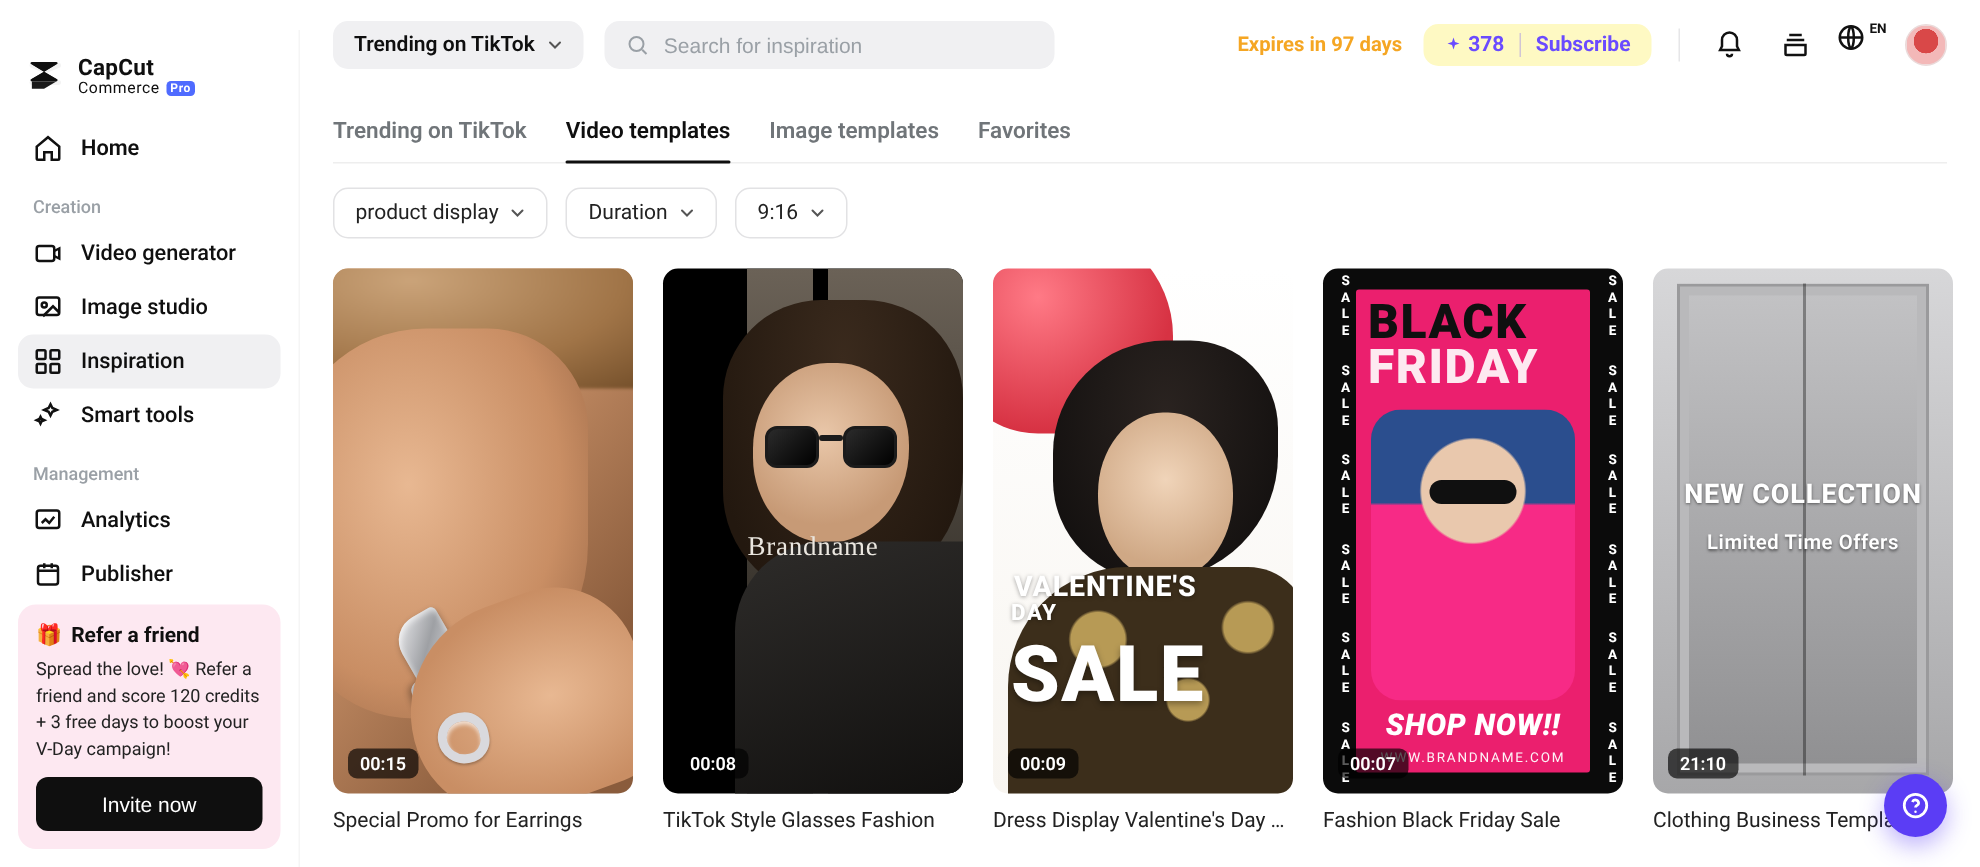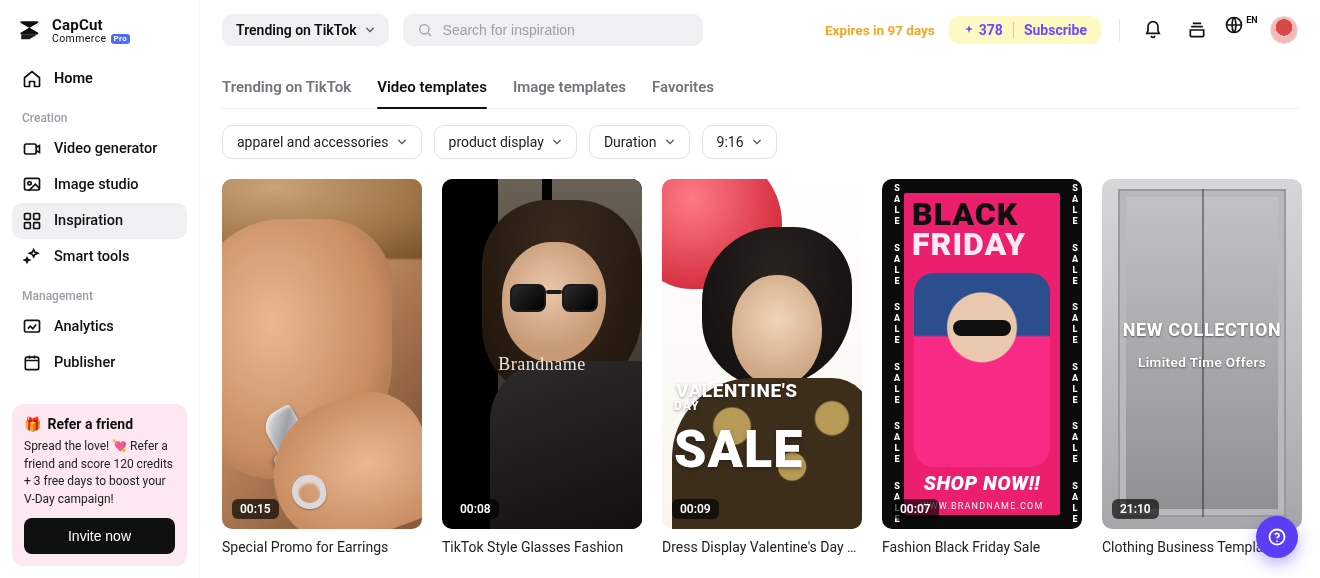--- a/index.html
+++ b/index.html
@@ -1,20 +1,20 @@
 <!DOCTYPE html>
 <html><head>
 <meta charset="utf-8">
 <style>
   * { box-sizing: border-box; margin: 0; padding: 0; }
   body { font-family: -apple-system, BlinkMacSystemFont, "Segoe UI", Roboto, "Helvetica Neue", Arial, sans-serif; background:#fff; color:#0f0f0f; width:1320px; height:578px; overflow:hidden; font-size:14px; }
   .app { display:flex; width:100%; height:100%; }
 
   
-  .sidebar { width:200px; flex:0 0 200px; border-right:1px solid rgba(0,0,0,0.04); padding:14px 12px 12px; display:flex; flex-direction:column; }
+  .sidebar { width:200px; flex:0 0 200px; border-right:1px solid rgba(0,0,0,0.04); padding:14px 12px 12px; display:flex; flex-direction:column;margin-top:20px; }
   .logo { display:flex; align-items:center; gap:8px; padding:4px 6px 16px; }
   .logo-mark { width:26px; height:26px; display:flex; align-items:center; justify-content:center; }
   .logo-text { display:flex; flex-direction:column; line-height:1; }
   .logo-top { font-weight:700; font-size:15px; letter-spacing:0.2px; }
   .logo-bottom { font-size:10.5px; letter-spacing:0.4px; display:flex; align-items:center; gap:4px; margin-top:1px; }
   .pro-badge { background:#4f6bff; color:#fff; font-size:8px; font-weight:700; padding:1px 3px; border-radius:3px; }
   .nav-item { display:flex; align-items:center; gap:12px; padding:8px 10px; border-radius:10px; cursor:pointer; font-weight:600; color:#0f0f0f; font-size:14.5px; }
   .nav-item.secondary { font-weight:500; }
   .nav-item .ic { width:20px; height:20px; display:flex; align-items:center; justify-content:center; color:#111; }
   .nav-item.active { background:#f0f0f2; }
@@ -83,21 +83,21 @@
   .jacket { position:absolute; left:24%; right:-10%; bottom:-10%; height:58%; background:linear-gradient(160deg,#2e2c2a,#0c0b0a); border-radius:60px 20px 0 0; }
   .brandname { position:absolute; width:100%; top:50%; text-align:center; color:#eae6df; font-family:Georgia,"Times New Roman",serif; font-size:18px; letter-spacing:0.5px; }
 
   
   .thumb3 { background:linear-gradient(180deg,#fff 0%, #f8f5f0 100%); }
   .balloon { position:absolute; left:-30px; top:-30px; width:150px; height:140px; background:radial-gradient(circle at 40% 35%, #ff7a86 0%, #d73243 70%); border-radius:75px 75px 60px 60px; }
   .model3hair { position:absolute; right:10px; top:48px; width:150px; height:160px; background:radial-gradient(ellipse at 50% 30%, #2a2320 0%, #141110 80%); border-radius:90px 70px 100px 80px; }
   .model3face { position:absolute; right:40px; top:96px; width:90px; height:112px; background:radial-gradient(circle at 50% 40%, #f0d4b9 0%, #cfa885 70%); border-radius:50% 50% 52% 52%; }
   .dress3 { position:absolute; left:10px; right:-10px; bottom:-10px; height:46%; background:radial-gradient(circle at 30% 30%, #b79a55 0 10%, transparent 11%), radial-gradient(circle at 60% 55%, #b79a55 0 9%, transparent 10%), radial-gradient(circle at 80% 25%, #b79a55 0 8%, transparent 9%), #3c2e1b; border-radius:80px 40px 0 0; }
   .vd-line1 { position:absolute; left:14px; top:200px; color:#fff; font-weight:800; font-size:19px; letter-spacing:0.6px; text-shadow:0 1px 3px rgba(0,0,0,0.35); }
-  .vd-line2 { position:absolute; left:12px; top:220px; color:#fff; font-weight:800; font-size:12px; letter-spacing:1px; text-shadow:0 1px 3px rgba(0,0,0,0.35); }
+  .vd-line2 { position:absolute; left:12px; top:220px; color:#fff; font-weight:800; font-size:15px; letter-spacing:1px; text-shadow:0 1px 3px rgba(0,0,0,0.35); }
   .vd-sale  { position:absolute; left:12px; top:240px; color:#fff; font-weight:900; font-size:52px; letter-spacing:1px; text-shadow:0 2px 4px rgba(0,0,0,0.35); }
 
   
   .thumb4 { background:#0b0b0b; }
   .sale-col { position:absolute; top:0; bottom:0; width:18px; color:#fff; font-size:9px; font-weight:800; letter-spacing:1px; writing-mode:vertical-rl; text-orientation:upright; display:flex; justify-content:space-between; padding:4px 0; }
   .sale-col.left { left:2px; }
   .sale-col.right { right:2px; }
   .bf-inner { position:absolute; left:22px; right:22px; top:14px; bottom:14px; background:#eb1f6e; border-radius:2px; overflow:hidden; }
   .bf-miss { position:absolute; left:0; right:0; top:-10px; text-align:center; color:#fff; font-size:10px; font-weight:700; letter-spacing:1px; }
   .bf-black { color:#101010; font-weight:900; font-size:32px; line-height:0.95; letter-spacing:1px; padding:6px 8px 0; text-align:left; }
@@ -302,28 +302,20 @@
     </div>
 
     <nav class="tabs">
       <div class="tab">Trending on TikTok</div>
       <div class="tab active">Video templates</div>
       <div class="tab">Image templates</div>
       <div class="tab">Favorites</div>
     </nav>
 
     <div class="filters">
-      <div class="filter-pill">
-        <span>apparel and accessories</span>
-        <span class="chev">
-            <svg viewBox="0 0 12 12" width="10" height="10">
-              <path d="m2 4 4 4 4-4" fill="none" stroke="#555" stroke-width="1.6" stroke-linecap="round"></path>
-            </svg>
-          </span>
-      </div>
       <div class="filter-pill">
         <span>product display</span>
         <span class="chev">
             <svg viewBox="0 0 12 12" width="10" height="10">
               <path d="m2 4 4 4 4-4" fill="none" stroke="#555" stroke-width="1.6" stroke-linecap="round"></path>
             </svg>
           </span>
       </div>
       <div class="filter-pill">
         <span>Duration</span>

